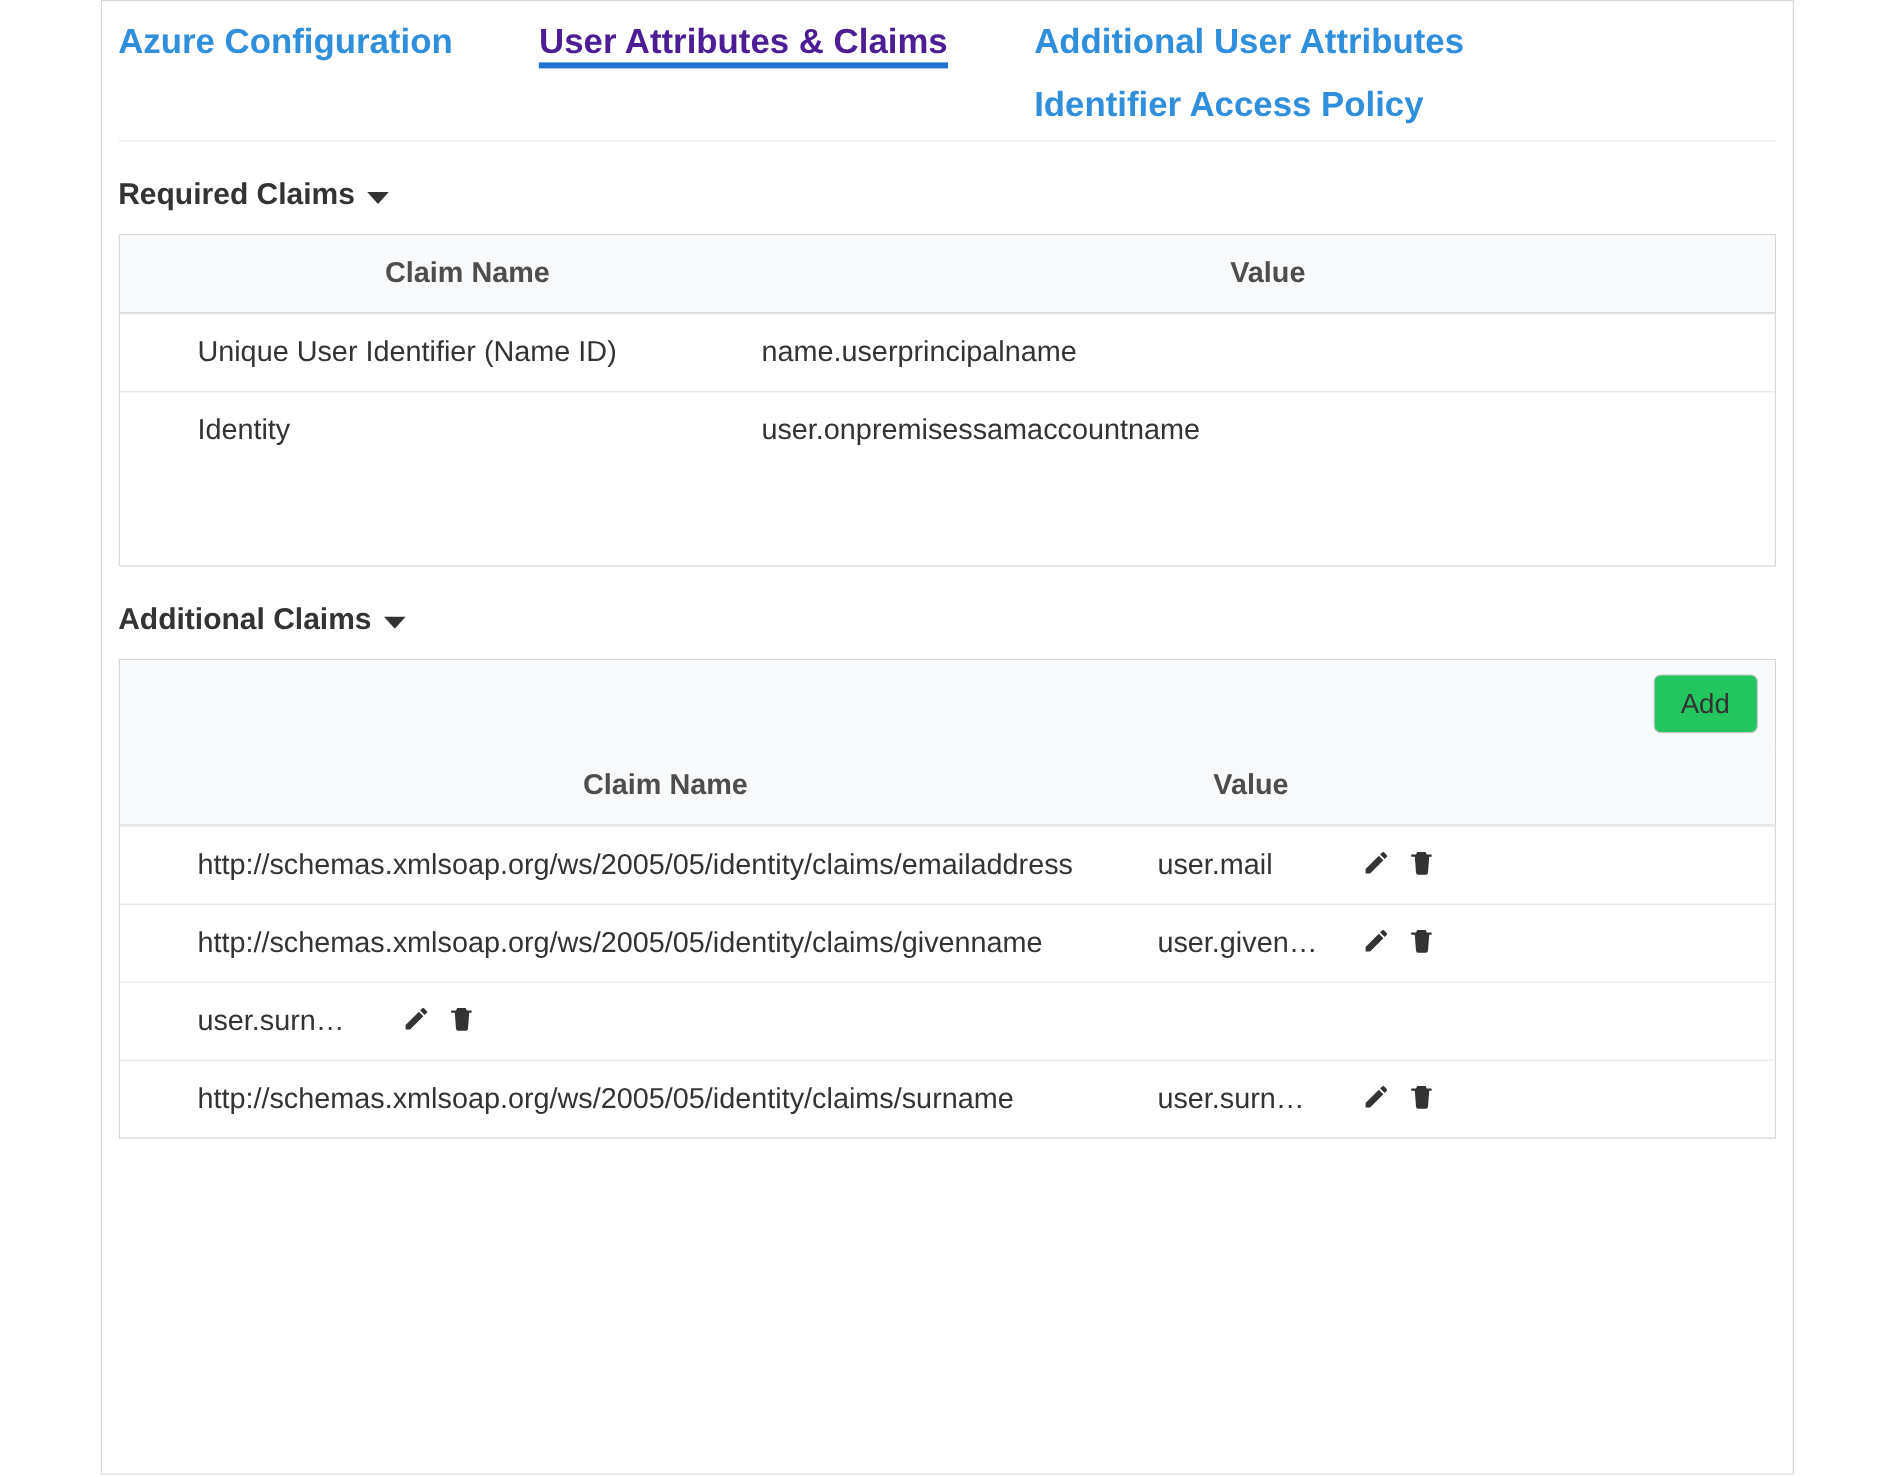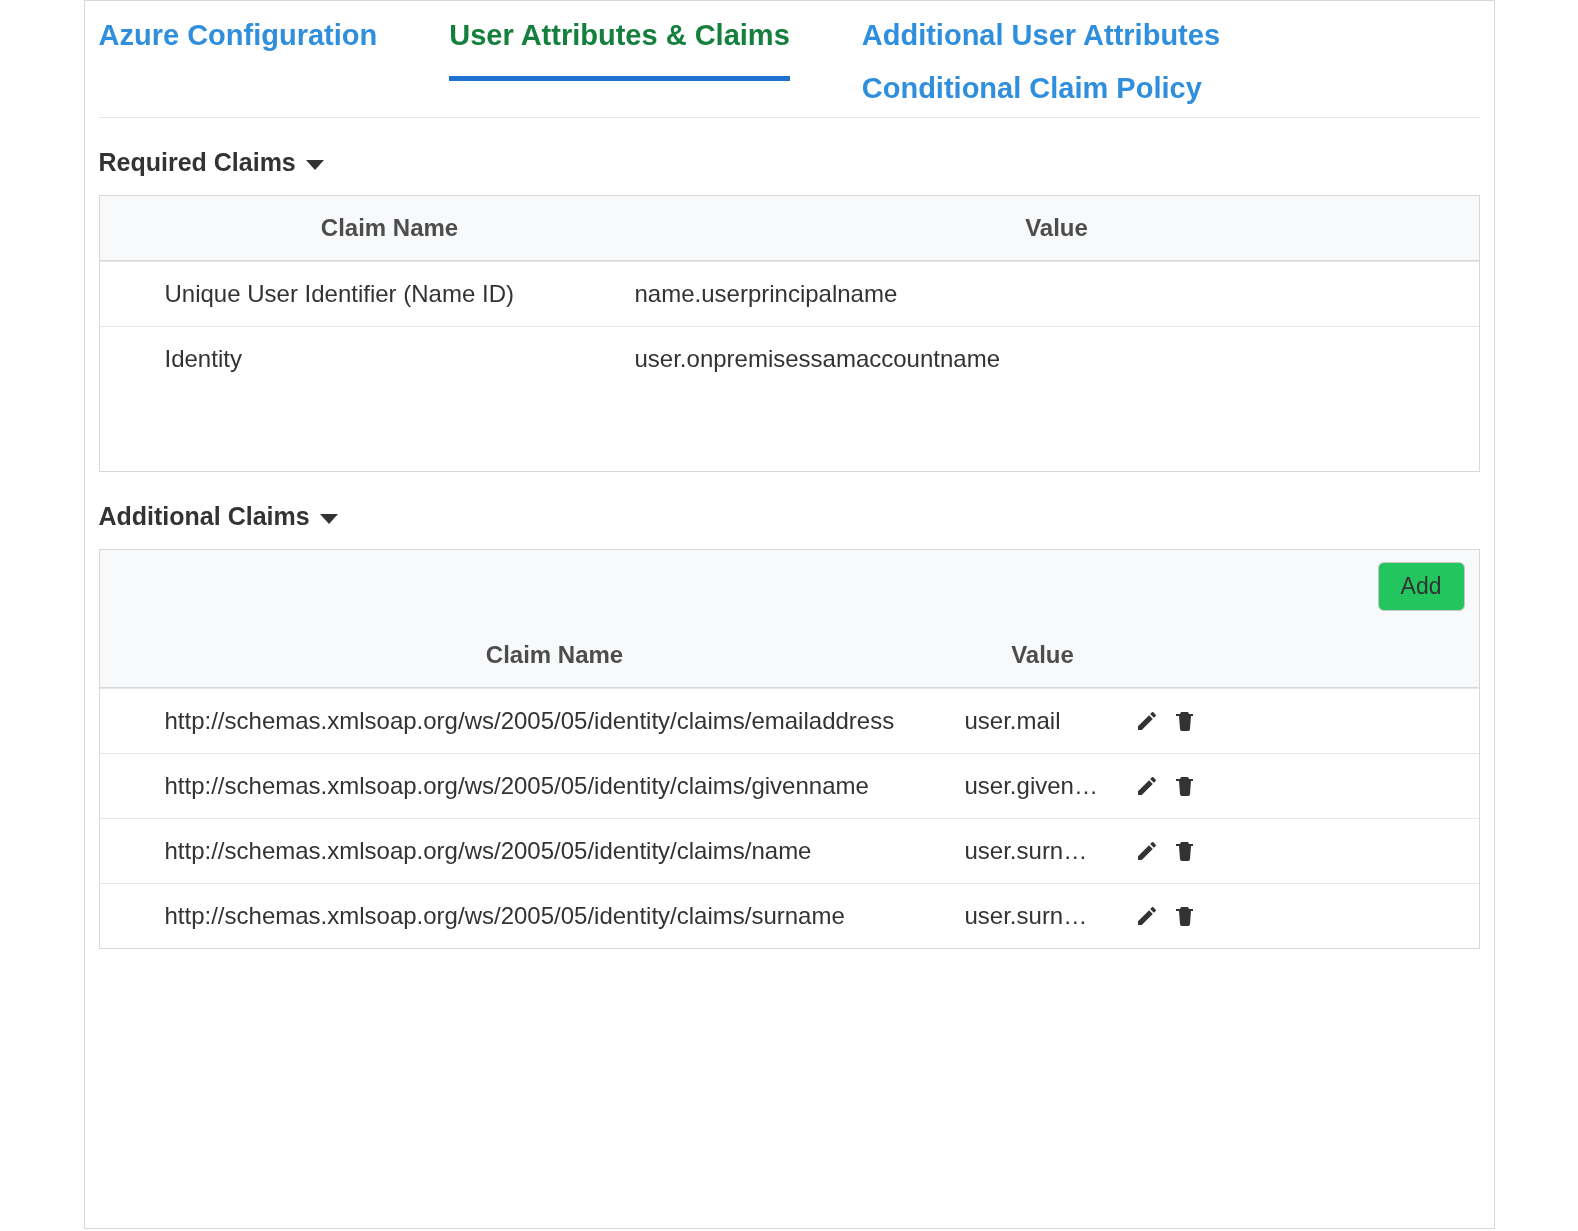--- a/index.html
+++ b/index.html
@@ -28,23 +28,23 @@
   .tabcol { display: flex; flex-direction: column; }
   .tab {
     font-size: 29px;
     font-weight: 700;
     color: #2f8fdd;
     padding: 8px 0 12px 0;
     cursor: pointer;
     white-space: nowrap;
   }
   .tab.active {
-    color: #15803d;
+    color: #4c1d95;
     border-bottom: 5px solid #2172d0;
-    padding-bottom: 24px;
+    padding-bottom: 0;
   }
 
   
   .section-header {
     display: flex;
     align-items: center;
     gap: 10px;
     font-size: 25px;
     font-weight: 700;
     color: #333;
@@ -86,21 +86,21 @@
     padding: 18px 0;
   }
   .thead .th {
     font-weight: 700;
     color: #4d4d4d;
     font-size: 24px;
     text-align: center;
   }
   .row {
     display: flex;
-    align-items: center;
+    align-items: flex-start;
     padding: 18px 0;
     border-top: 1px solid #e6e6e6;
   }
   .row:first-of-type { border-top: none; }
   .row .cell {
     font-size: 24px;
     color: #333;
     overflow: hidden;
     white-space: nowrap;
     text-overflow: ellipsis;
@@ -129,21 +129,21 @@
 
   <div class="tabs">
     <div class="tabcol">
       <div class="tab">Azure Configuration</div>
     </div>
     <div class="tabcol">
       <div class="tab active">User Attributes &amp; Claims</div>
     </div>
     <div class="tabcol">
       <div class="tab">Additional User Attributes</div>
-      <div class="tab">Conditional Claim Policy</div>
+      <div class="tab">Identifier Access Policy</div>
     </div>
   </div>
 
   <div class="section-header">
     <span>Required Claims</span>
     <span class="caret-down"></span>
   </div>
 
   <div class="tbl req">
     <div class="thead">
@@ -211,21 +211,20 @@
         <span class="icon-btn">
           <svg viewBox="0 0 24 24">
               <path d="M6 7h12l-1 13a2 2 0 0 1-2 2H9a2 2 0 0 1-2-2L6 7zm3-4h6l1 2h4v2H3V5h4l1-2zM9 10h2v8H9v-8zm4 0h2v8h-2v-8z"></path>
             </svg>
         </span>
       </div>
     </div>
 
     <div class="row">
       <div class="col-pad"></div>
-      <div class="cell col-name">http://schemas.xmlsoap.org/ws/2005/05/identity/claims/name</div>
       <div class="cell col-val">user.surn…</div>
       <div class="col-act">
         <span class="icon-btn">
           <svg viewBox="0 0 24 24">
               <path d="M3 17.25V21h3.75L17.81 9.94l-3.75-3.75L3 17.25zM20.71 7.04a1 1 0 0 0 0-1.41l-2.34-2.34a1 1 0 0 0-1.41 0l-1.83 1.83 3.75 3.75 1.83-1.83z"></path>
             </svg>
         </span>
         <span class="icon-btn">
           <svg viewBox="0 0 24 24">
               <path d="M6 7h12l-1 13a2 2 0 0 1-2 2H9a2 2 0 0 1-2-2L6 7zm3-4h6l1 2h4v2H3V5h4l1-2zM9 10h2v8H9v-8zm4 0h2v8h-2v-8z"></path>

